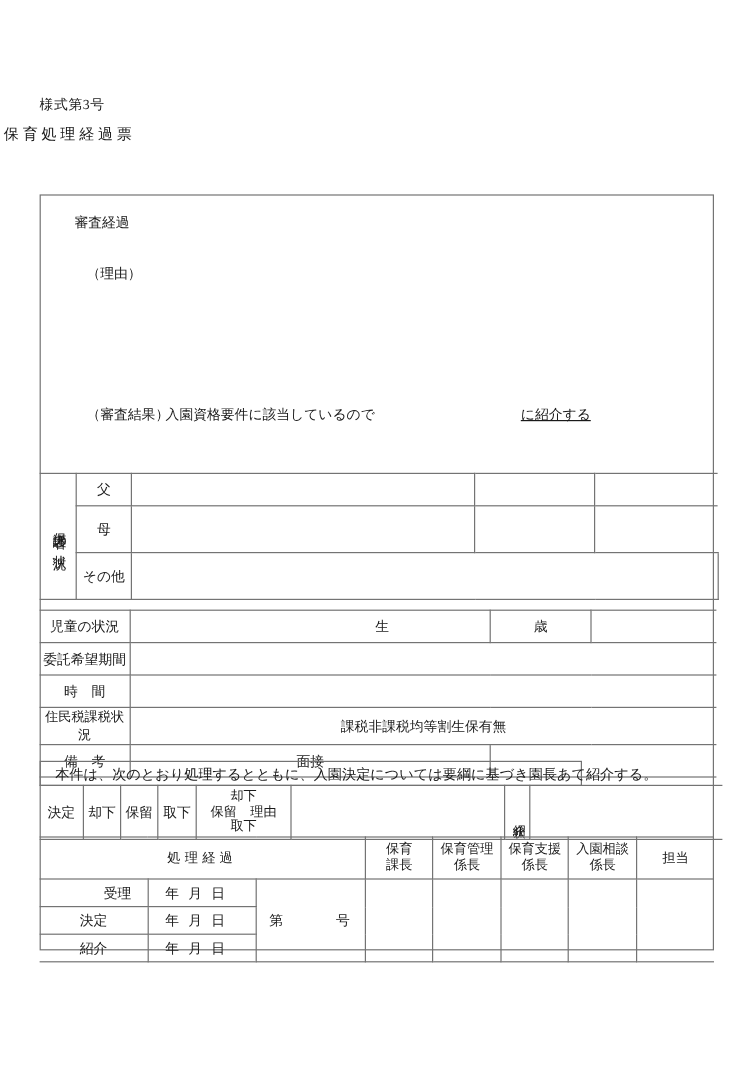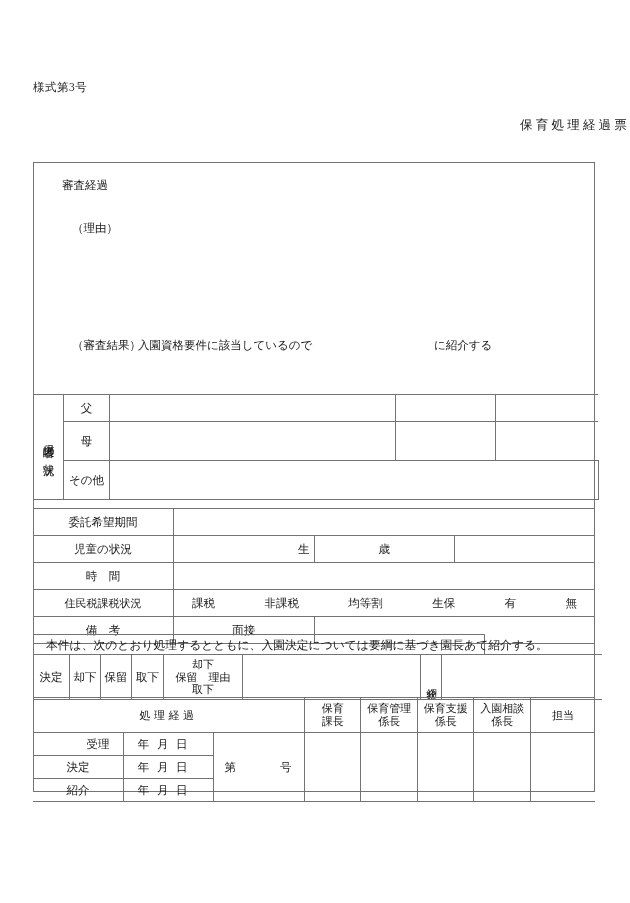--- a/index.html
+++ b/index.html
@@ -22,22 +22,22 @@
     left: 33px;
     top: 80px;
     font-size: 11.5px;
     letter-spacing: 0.5px;
     white-space: nowrap;
   }
   #doc-title {
     position: absolute;
     left: 0;
     right: 0;
-    top: 117px;
-    text-align: right;
+    top: 104px;
+    text-align: left;
     font-size: 12.5px;
     letter-spacing: 3.2px;
     text-indent: 3.2px;
   }
 
   
   #form-frame {
     position: absolute;
     left: 33px;
     top: 162px;
@@ -54,21 +54,21 @@
   #review-result-row {
     position: absolute;
     left: 0; right: 0;
     top: 175px;
     height: 20px;
     font-size: 11.5px;
     white-space: nowrap;
   }
   #review-result-label { position: absolute; left: 38px; }
   #review-result-text  { position: absolute; left: 104px; }
-  #review-result-tail  { position: absolute; left: 400px; }
+  #review-result-tail  { position: absolute; left: 400px; text-decoration: underline; }
 
   
   .grid {
     position: absolute;
     left: -1px;
     width: 562px;
     border-collapse: collapse;
     table-layout: fixed;
     font-size: 11.5px;
   }
@@ -96,21 +96,21 @@
   
   #guardian-table { top: 231px; }
   #guardian-table td.guardian-label { height: 38px; }
 
   
   #details-table { top: 345px; }
 
   
   .tax-options {
     display: flex;
-    justify-content: space-between;
+    justify-content: center;
     align-items: center;
     padding: 0 18px;
   }
 
   
   #notice-row {
     position: absolute;
     left: -1px;
     width: 452px;
     top: 471px;
@@ -188,30 +188,30 @@
     <tr>
       <td class="guardian-label">その他</td>
       <td class="blank" colspan="3"></td>
     </tr>
   </tbody>
     </table>
 
   <table class="grid" id="details-table">
     <tbody>
         <tr>
-      <td class="noborder-l">委託希望期間</td>
-      <td class="blank noborder-r" colspan="3"></td>
-    </tr>
-    <tr>
       <td class="noborder-l" style="width:75px;">児童の状況</td>
       <td style="width:299px;">
         <span style="display:inline-block;padding-left:120px;">生</span>
       </td>
       <td style="width:83px;">歳</td>
       <td class="blank noborder-r" style="width:104px;"></td>
+    </tr>
+    <tr>
+      <td class="noborder-l">委託希望期間</td>
+      <td class="blank noborder-r" colspan="3"></td>
     </tr>
     <tr>
       <td class="noborder-l">時　間</td>
       <td class="blank noborder-r" colspan="3"></td>
     </tr>
     <tr>
       <td class="noborder-l" style="font-size:11px;">住民税課税状況</td>
       <td class="noborder-r" colspan="3">
         <div class="tax-options">
           <span>課税</span>

